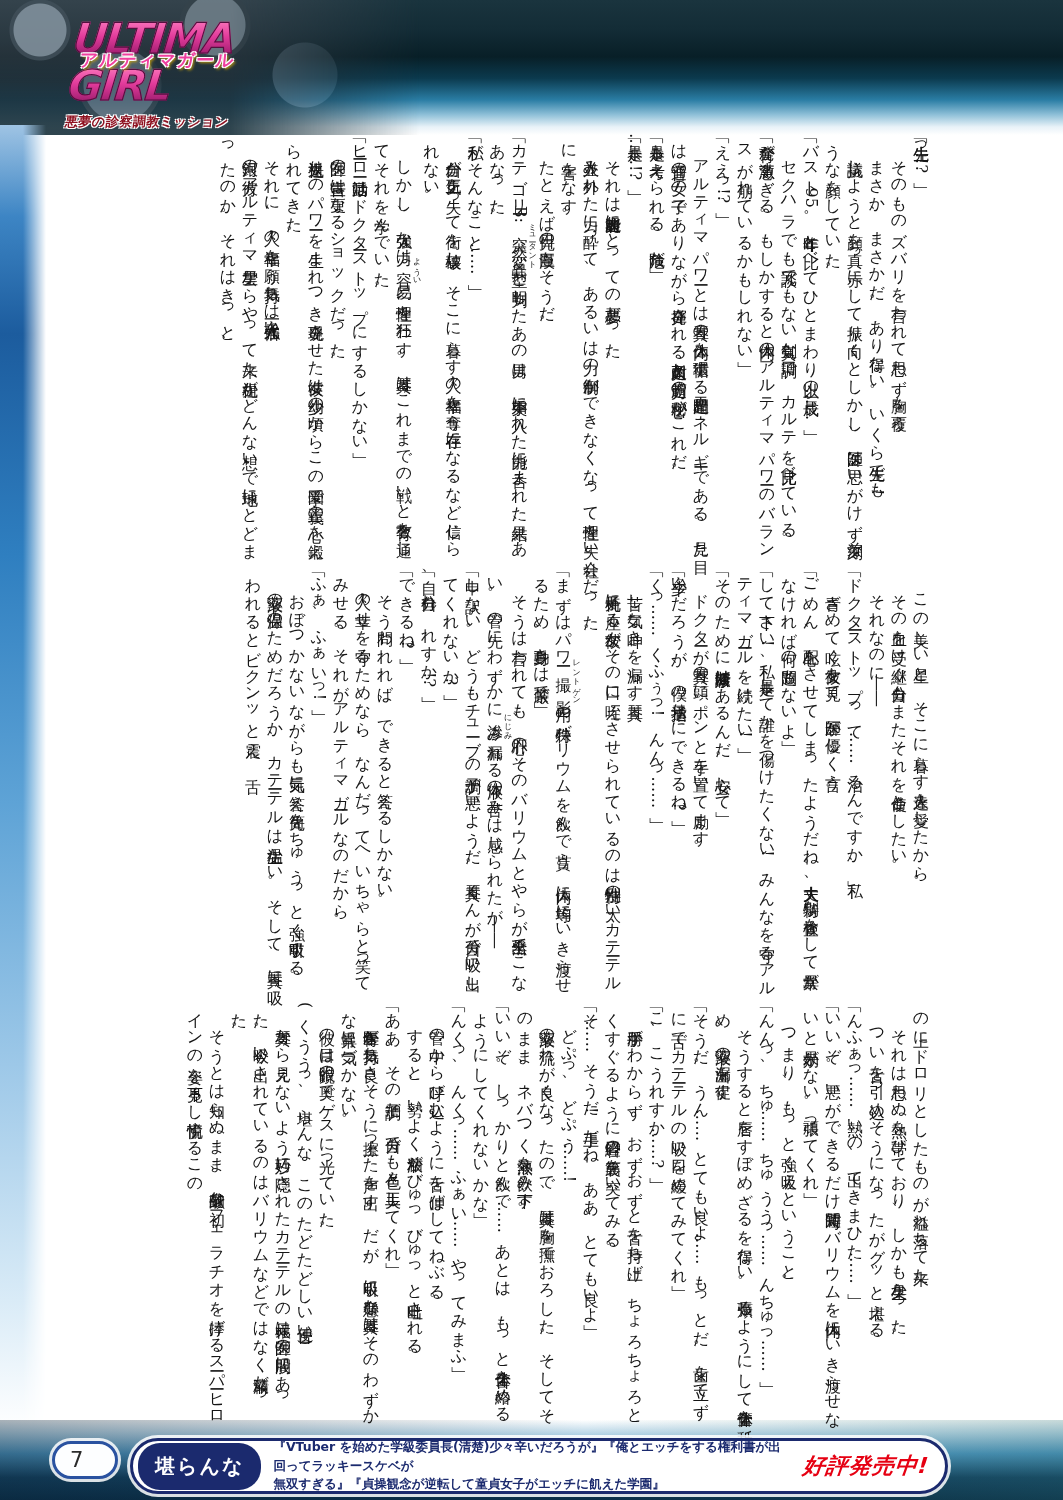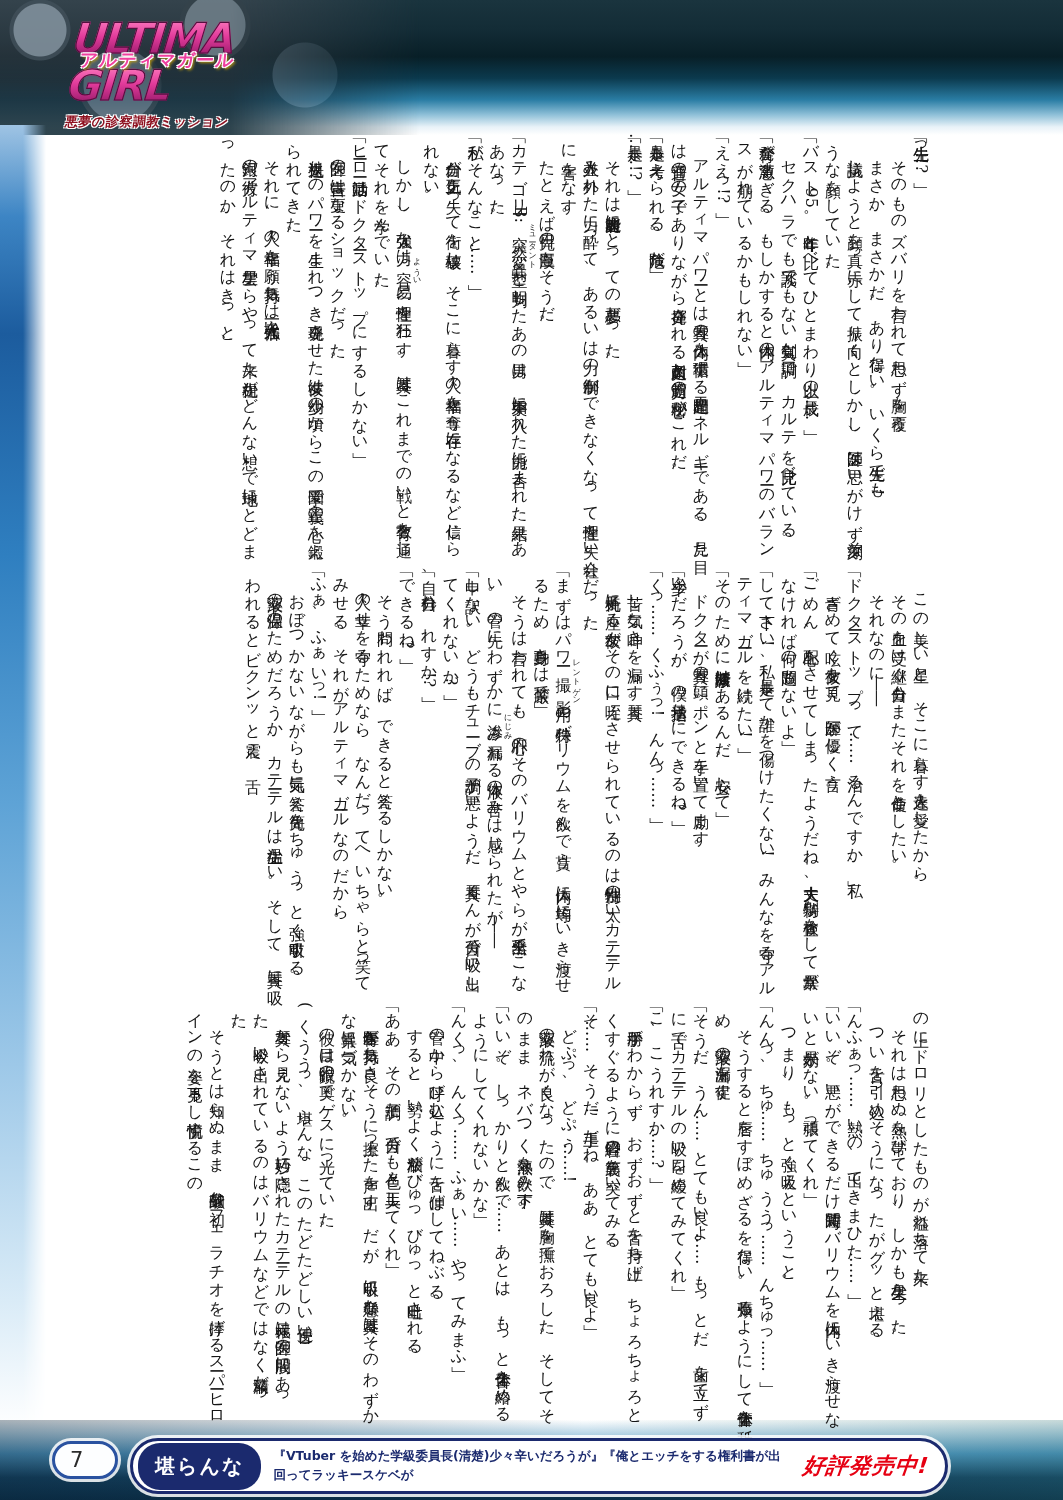--- a/index.html
+++ b/index.html
@@ -191,15 +191,16 @@
   </div>
 
 <div class="page-pill">
   <span>7</span>
 </div>
 
 <div class="pub-bar">
   <div class="author-label">堪らんな</div>
   <div class="book-titles">
     <div>『VTuber を始めた学級委員長(清楚)少々辛いだろうが』『俺とエッチをする権利書が出回ってラッキースケベが</div>
+    <div>無双すぎる』『貞操観念が逆転して童貞女子がエッチに飢えた学園』</div>
   </div>
   <div class="sale-badge">好評発売中!</div>
 </div>
 
 </body></html>

